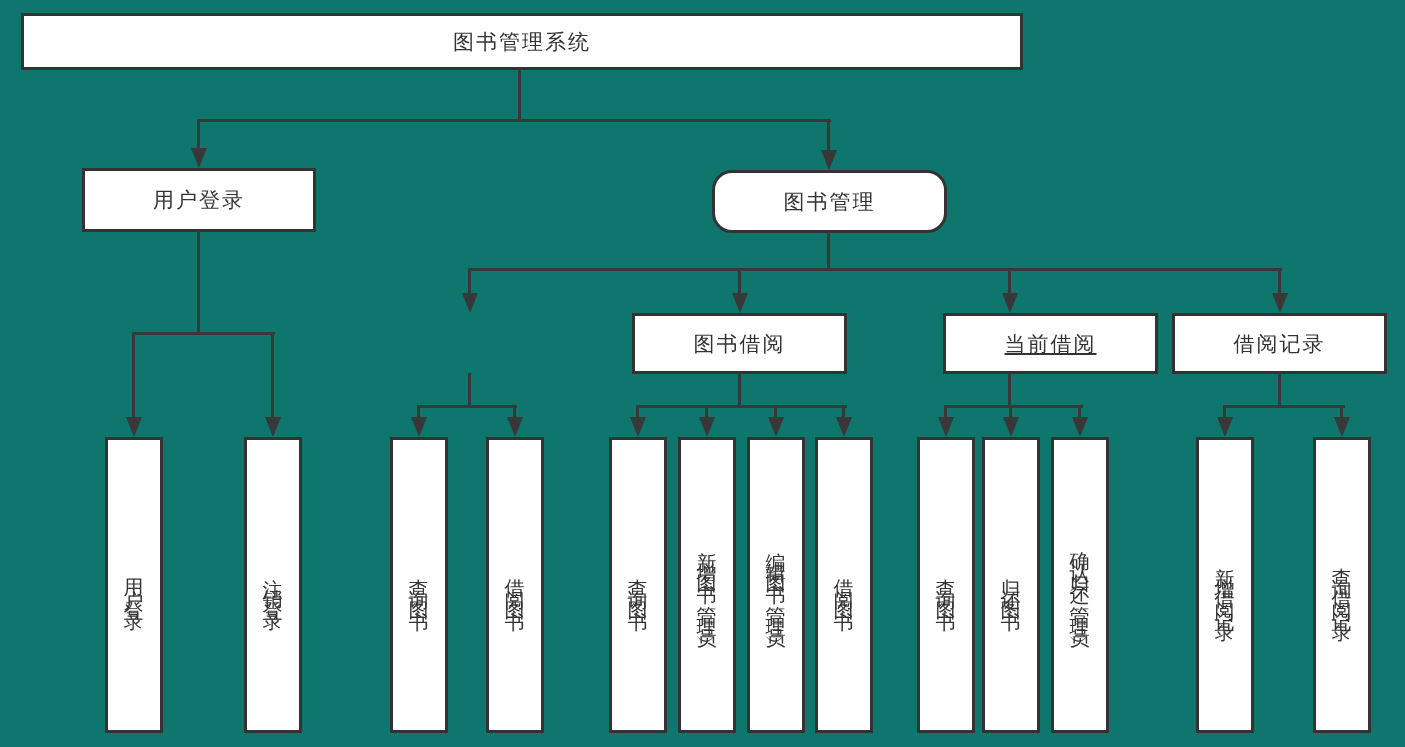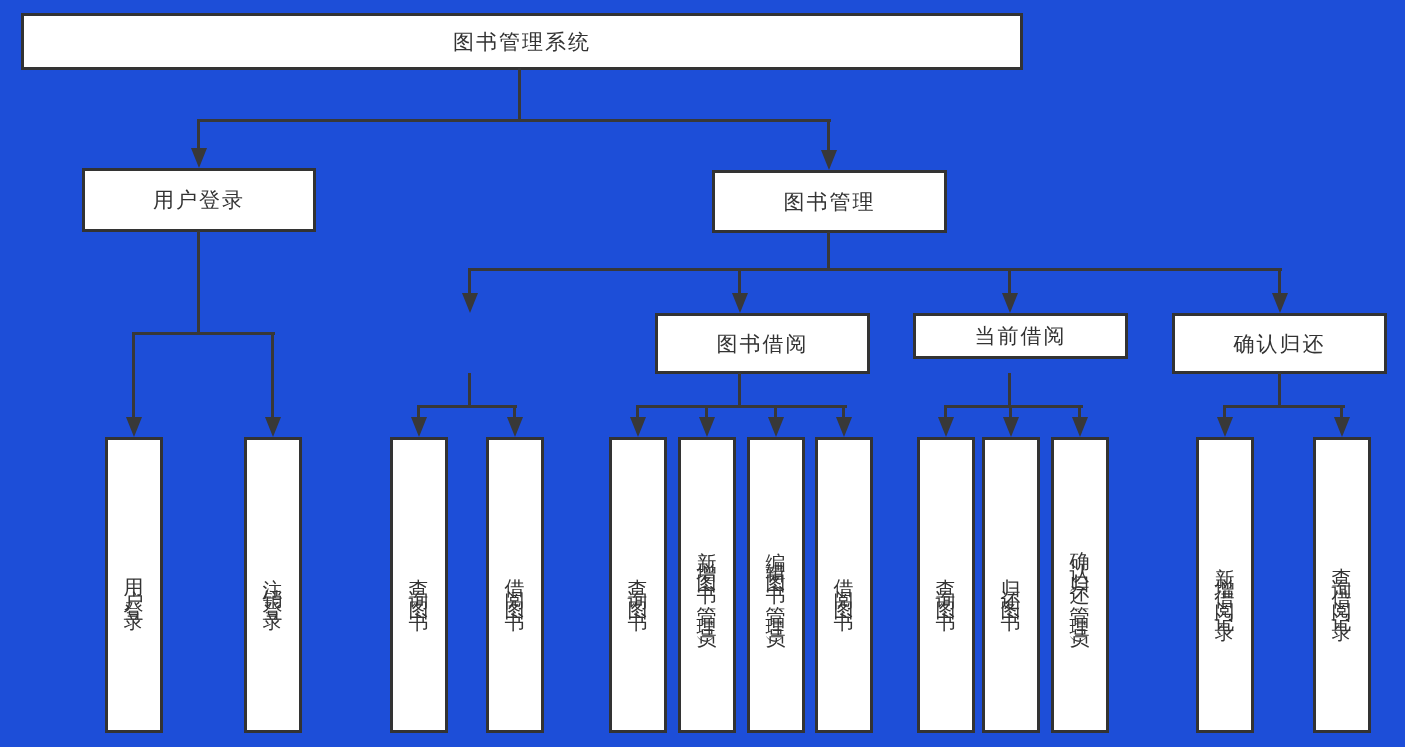--- a/index.html
+++ b/index.html
@@ -1,18 +1,18 @@
 <!DOCTYPE html>
 <html><head>
 <meta charset="utf-8">
 <style>
   html,body { margin:0; padding:0; background:#ffffff; }
   * { box-sizing:border-box; }
   .canvas {
-    position:relative; width:1405px; height:747px; background:#1d4ed8;
+    position:relative; width:1405px; height:747px; background:#0f766e;
     font-family:"DejaVu Sans","Liberation Sans",sans-serif;
     color:#333333; overflow:hidden;
   }
   
   .hbox {
     position:absolute; border:3px solid #333333; background:#ffffff;
     display:flex; align-items:center; justify-content:center;
     font-size:21px; letter-spacing:2px; white-space:nowrap;
   }
   
@@ -37,25 +37,25 @@
   }
 </style>
 </head>
 <body>
 
 <div class="canvas">
 
   <div class="hbox" style="left:21px;top:13px;width:1002px;height:57px;">图书管理系统</div>
 
   <div class="hbox" style="left:82px;top:168px;width:234px;height:64px;">用户登录</div>
-  <div class="hbox" style="left:712px;top:170px;width:235px;height:63px;">图书管理</div>
+  <div class="hbox" style="left:712px;top:170px;width:235px;height:63px;border-radius:20px;">图书管理</div>
 
-  <div class="hbox" style="left:632px;top:313px;width:215px;height:61px;margin-left:23px;">图书借阅</div>
-  <div class="hbox" style="left:913px;top:313px;width:215px;height:46px;">当前借阅</div>
-  <div class="hbox" style="left:1172px;top:313px;width:215px;height:61px;">确认归还</div>
+  <div class="hbox" style="left:632px;top:313px;width:215px;height:61px;">图书借阅</div>
+  <div class="hbox" style="left:943px;top:313px;width:215px;height:61px;text-decoration:underline;">当前借阅</div>
+  <div class="hbox" style="left:1172px;top:313px;width:215px;height:61px;">借阅记录</div>
 
   <div class="vbox" style="left:105px;">用户登录</div>
   <div class="vbox" style="left:244px;">注销登录</div>
 
   <div class="vbox" style="left:390px;">查询图书</div>
   <div class="vbox" style="left:486px;">借阅图书</div>
 
   <div class="vbox" style="left:609px;">查询图书</div>
   <div class="vbox" style="left:678px;">新增图书（管理员）</div>
   <div class="vbox" style="left:747px;">编辑图书（管理员）</div>

